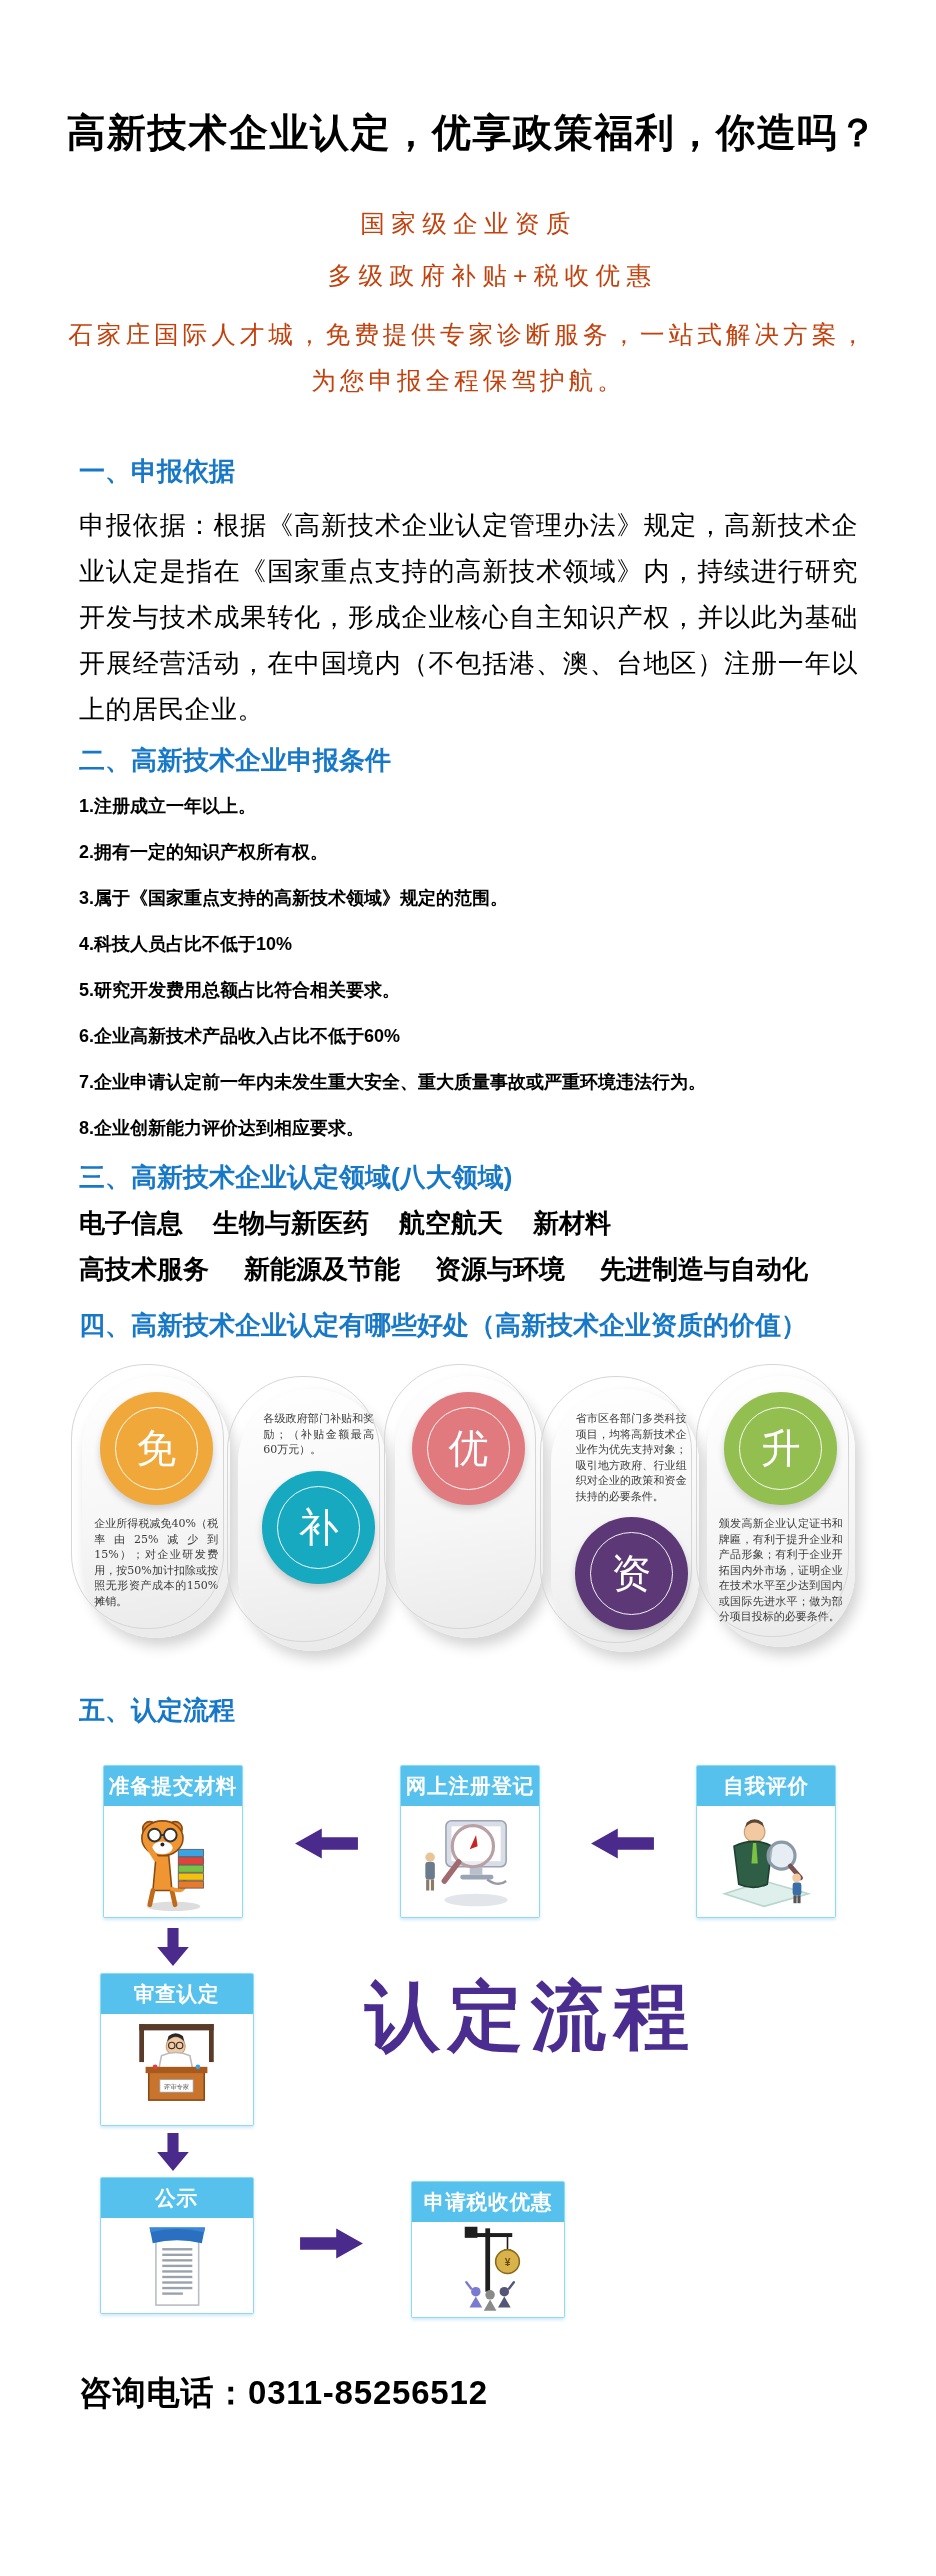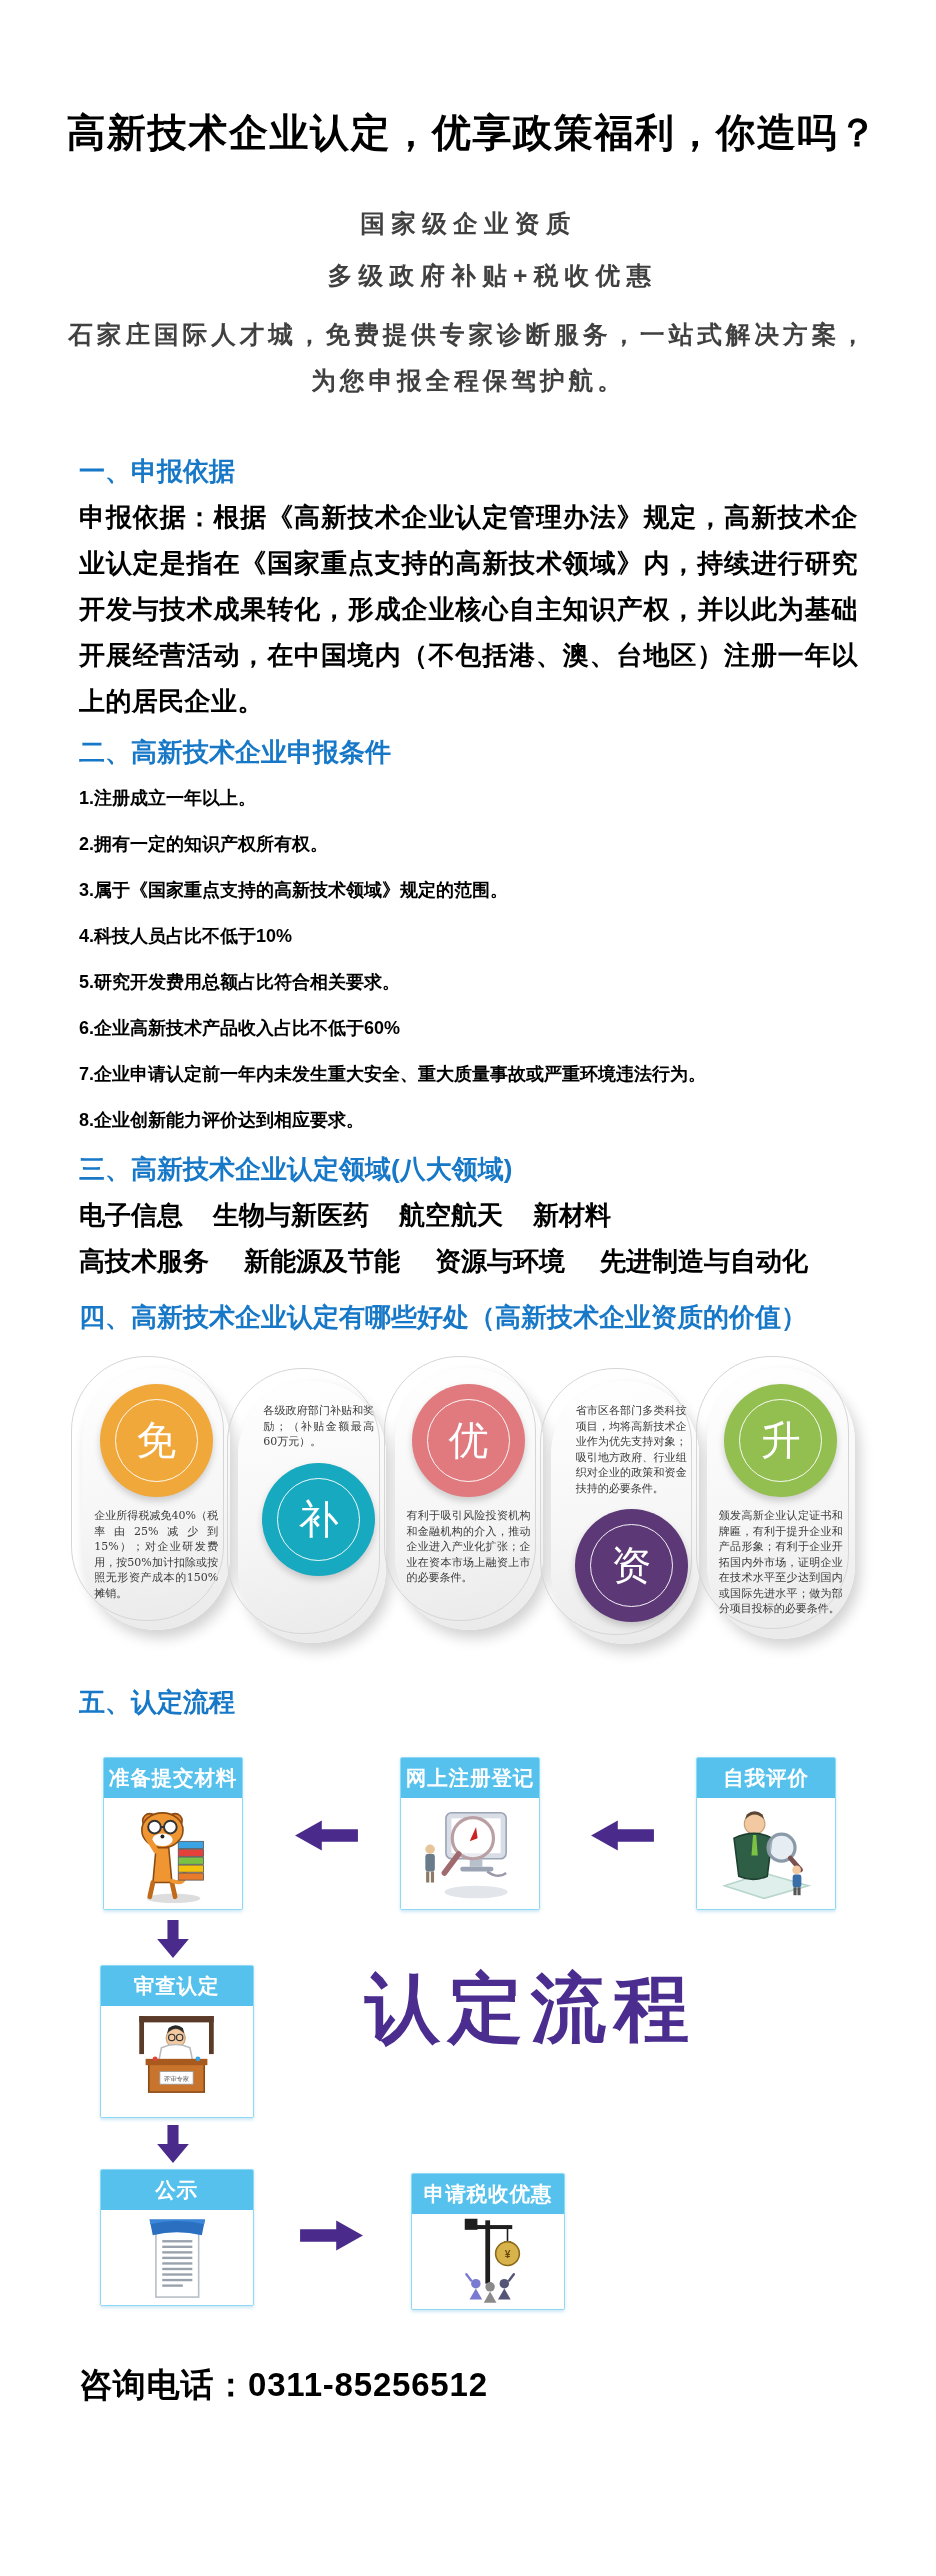--- a/index.html
+++ b/index.html
@@ -8,30 +8,30 @@
     position:relative; width:937px; height:2576px; margin:0 auto;
     background:#ffffff; overflow:hidden;
     font-family:"Liberation Sans", sans-serif; color:#000;
   }
   
   .hdr { text-align:center; }
   .hdr-title {
     margin-top:109px; font-size:39px; line-height:48px; font-weight:800;
     letter-spacing:1.6px; color:#000;margin-left:8px;
   }
-  .hdr-sub { font-weight:700; color:#404040; }
+  .hdr-sub { font-weight:400; color:#c2410c; }
   .hdr-sub1 { margin-top:49px; font-size:24.6px; line-height:35px; letter-spacing:6.3px; }
   .hdr-sub2 { margin-top:17.4px; font-size:24.6px; line-height:35px; letter-spacing:6.3px;margin-left:48px; }
   .hdr-sub3 { margin:19px auto 0; width:817px; font-size:24.6px; line-height:46px; letter-spacing:4px; }
   
   .content { padding:0 79px; }
   .sec-h { color:#1778C8; font-size:26px; font-weight:800; line-height:46px; }
   #s1h { margin-top:44px; }
   .body-par {
-    font-size:26px; font-weight:700; line-height:46px;
+    margin-top:8px; font-size:26px; font-weight:400; line-height:46px;
     text-align:justify; letter-spacing:0.4px;
   }
   #s2h { margin-top:4.8px; }
   .cond-item { font-size:18px; font-weight:700; line-height:46px; }
   #s3h { margin-top:3.2px; }
   .fields-row { display:flex; font-size:26px; font-weight:700; line-height:46px; }
   .fields-row.r1 { gap:30px; }
   .fields-row.r2 { gap:35px; }
   #s4h { margin-top:9.5px; }
   
@@ -156,21 +156,20 @@
         <div class="cap-text">各级政府部门补贴和奖励；（补贴金额最高60万元）。</div>
         <div class="cap-circle" style="background-color: rgb(23, 169, 191);">
           <span class="cap-char">补</span>
         </div>
       </div>
 
       <div class="capsule">
         <div class="cap-circle" style="background-color: rgb(224, 122, 126);">
           <span class="cap-char">优</span>
         </div>
-        <div class="cap-text">有利于吸引风险投资机构和金融机构的介入，推动企业进入产业化扩张；企业在资本市场上融资上市的必要条件。</div>
       </div>
 
       <div class="capsule rev offset">
         <div class="cap-text">省市区各部门多类科技项目，均将高新技术企业作为优先支持对象；吸引地方政府、行业组织对企业的政策和资金扶持的必要条件。</div>
         <div class="cap-circle" style="background-color: rgb(92, 56, 118);">
           <span class="cap-char">资</span>
         </div>
       </div>
 
       <div class="capsule">

